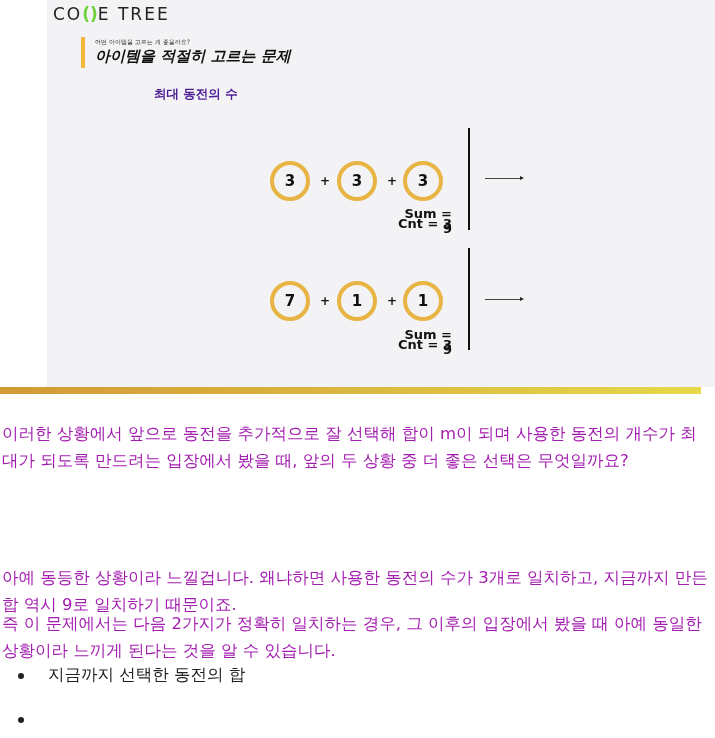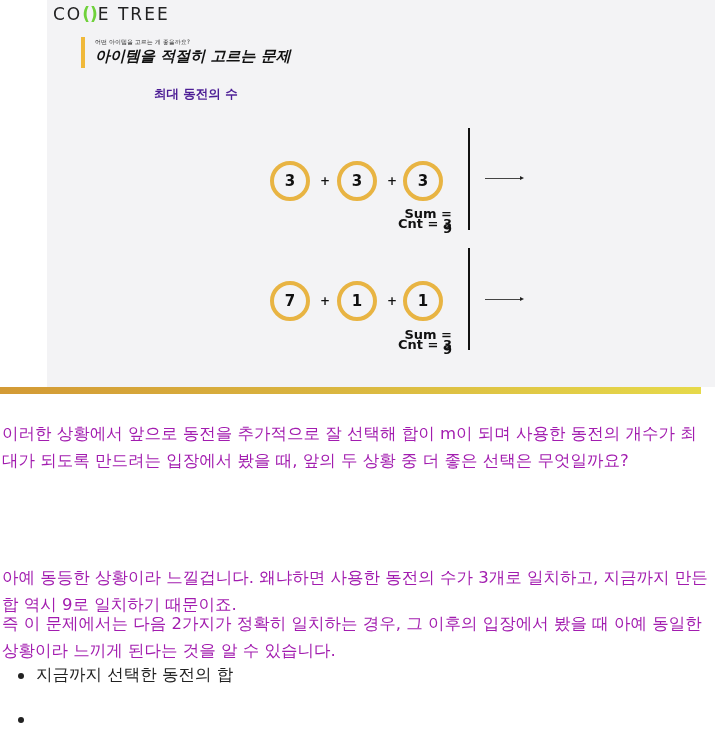--- a/index.html
+++ b/index.html
@@ -22,21 +22,21 @@
     .plus { position: absolute; font-size: 12px; font-weight: bold; color: #111; }
     .stat { position: absolute; font-size: 13px; font-weight: bold; color: #111; text-align: right; width: 60px; }
     .vline { position: absolute; width: 2px; background: #111; }
     .arrow { position: absolute; height: 1px; background: #444; width: 36px; }
     .arrow::after { content: ""; position: absolute; right: -3px; top: -2px; border-left: 4px solid #222;
                     border-top: 2.5px solid transparent; border-bottom: 2.5px solid transparent; }
 
     .para { position: absolute; left: 2px; width: 706px; font-size: 16.5px; line-height: 27px; color: #a21caf;
             font-family: "DejaVu Sans", sans-serif; margin: 0; }
     .list { position: absolute; left: 0; top: 658px; margin: 0; padding: 0; list-style: none; }
-    .list li { position: relative; padding-left: 36px; font-size: 16.5px; height: 44px; line-height: 34px; color: #222; }
+    .list li { position: relative; padding-left: 48px; font-size: 16.5px; height: 44px; line-height: 34px; color: #222; }
     .list li .bullet { position: absolute; left: 18px; top: 15px; width: 6px; height: 6px; border-radius: 50%; background: #222; }
   </style>
 </head>
 <body>
 
 <div class="panel">
   <div class="logo"><span>CO</span><span class="brace">()</span><span>E TREE</span></div>
 
   <div class="accent-bar"></div>
   <div class="subtitle">어떤 아이템을 고르는 게 좋을까요?</div>

